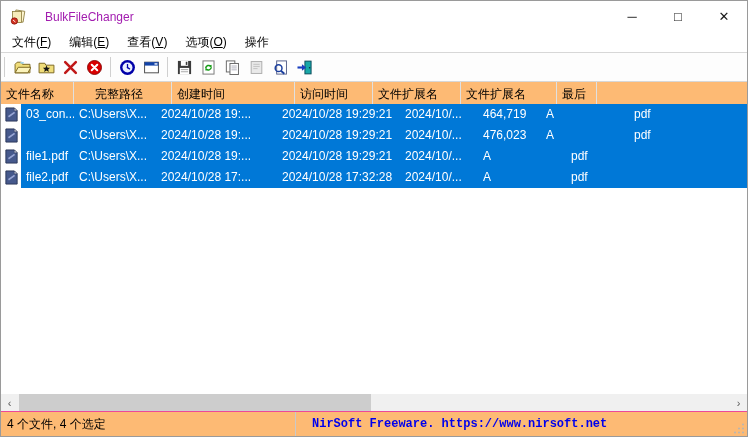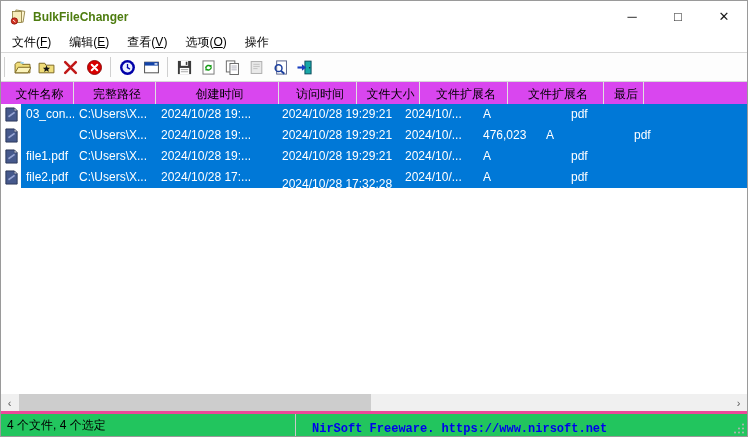--- a/index.html
+++ b/index.html
@@ -6,57 +6,57 @@
   html,body { font-family:"Liberation Sans","DejaVu Sans",sans-serif; background:#fff; }
   .window {
     position:relative; width:748px; height:437px;
     border:1px solid #9a9a9a; background:#fff;
     display:flex; flex-direction:column; overflow:hidden;
     font-size:12px; color:#000;
   }
   
   .titlebar { height:31px; flex:0 0 31px; display:flex; align-items:center; background:#fff; }
   .app-icon { width:16px; height:16px; margin-left:9px; flex:0 0 16px; }
-  .title-text { margin-left:7px; font-size:12px; color:#4d7c0f;font-weight:bold; }
+  .title-text { margin-left:19px; font-size:12px; color:#a21caf; }
   .win-controls { margin-left:auto; display:flex; height:100%; }
   .win-btn { width:46px; height:100%; display:flex; align-items:center; justify-content:center;
              font-size:13px; color:#171717; cursor:default; }
   
   .menubar { height:21px; flex:0 0 21px; display:flex; align-items:center; padding-left:2px;
              background:#fff; border-bottom:1px solid #d7d7d7; }
   .menu-item { padding:0 9px; height:100%; display:flex; align-items:center; font-size:12px; }
   
   .toolbar { height:29px; flex:0 0 29px; display:flex; align-items:center;
              background:#fdfdfd; border-bottom:1px solid #d7d7d7; padding-left:2px; }
   .gripper { width:3px; height:20px; border-left:1px solid #cfcfcf; border-right:1px solid #fff; margin:0 3px 0 1px; }
   .tb-btn { width:24px; height:24px; display:flex; align-items:center; justify-content:center; }
   .tb-btn svg { width:17px; height:17px; }
   .tb-sep { width:1px; height:20px; background:#d0d0d0; margin:0 4px; }
   
   .listview { flex:1 1 auto; display:flex; flex-direction:column; background:#fff; overflow:hidden; }
-  .hdr-row { height:22px; flex:0 0 22px; display:flex; background:#d946ef; overflow:hidden;text-align:center; }
+  .hdr-row { height:22px; flex:0 0 22px; display:flex; background:#fdba74; overflow:hidden; }
   .hcell { flex:0 0 auto; padding:4px 0 0 5px; border-right:1px solid #e0e0e0;
            font-size:12px; color:#000; white-space:nowrap; overflow:hidden; }
   .list-body { flex:0 0 auto; }
   .lv-row { height:21px; display:flex; background:#ef4444; }
   .icon-cell { width:20px; flex:0 0 20px; display:flex; align-items:center; justify-content:flex-end;
                padding-right:2px; background:#fff; }
   .icon-cell svg { width:15px; height:15px; }
   .lv-row .sel { flex:1 1 auto; display:flex; background:var(--sel,#0078d7); color:#fff; overflow:hidden; }
   .cell { flex:0 0 auto; padding:3px 0 0 5px; font-size:12px; white-space:nowrap; overflow:hidden; }
   .lv-filler { flex:1 1 auto; background:#fff; }
   
   .hscroll { height:17px; flex:0 0 17px; background:#f0f0f0; display:flex; align-items:stretch; }
   .hs-arrow { width:17px; flex:0 0 17px; display:flex; align-items:center; justify-content:center;
               color:#5a5a5a; font-size:11px; }
   .hs-track { flex:1 1 auto; position:relative; }
   .hs-thumb { position:absolute; left:1px; top:0; width:352px; height:17px; background:#cdcdcd; }
   
-  .statusbar { height:25px; flex:0 0 25px; background:#22c55e; border-top:3px solid #ec4899;
-               display:flex; align-items:flex-end; position:relative; }
+  .statusbar { height:25px; flex:0 0 25px; background:#fdba74; border-top:1px solid #ec4899;
+               display:flex; align-items:center; position:relative; }
   .sb-left { width:295px; flex:0 0 295px; padding-left:6px; font-size:12px; color:#000;
              border-right:1px solid #c9c9c9; height:100%; display:flex; align-items:center; }
   .sb-link { padding-left:16px; font-size:12px; font-weight:bold; color:var(--link,#0000ee);font-family:Liberation Mono, monospace; }
   .resize-grip { position:absolute; right:2px; bottom:2px; }
 </style>
 </head>
 <body>
 
 <div class="window">
 
@@ -175,43 +175,43 @@
         <circle cx="12.8" cy="8.2" r="0.7" fill="#06323e"></circle>
         <path d="M1.4 8h5" stroke="#1a3fbf" stroke-width="2"></path>
         <polygon points="5.6,4.9 9.6,8 5.6,11.1" fill="#1a3fbf"></polygon>
       </svg>
     </div>
   </div>
 
   <div class="listview">
     <div class="hdr-row">
         <div class="hcell" style="width: 73px;">文件名称</div>
-        <div class="hcell" style="width: 82px;">完整路径</div>
+        <div class="hcell" style="width: 82px; margin-left: 16px;">完整路径</div>
         <div class="hcell" style="width: 123px;">创建时间</div>
         <div class="hcell" style="width: 78px;">访问时间</div>
-        <div class="hcell" style="width: 63px;">文件大小</div>
         <div class="hcell" style="width: 88px;">文件扩展名</div>
         <div class="hcell" style="width: 96px;">文件扩展名</div>
         <div class="hcell" style="width: 40px;">最后</div>
       </div>
     <div class="list-body">
         <div class="lv-row">
           <div class="icon-cell">
   <svg viewBox="0 0 16 16">
     <path d="M2 1h9l3 3v11H2z" fill="#46598c" stroke="#2a3657" stroke-width="1"></path>
     <path d="M11 1l3 3h-3z" fill="#ffffff" stroke="#2a3657" stroke-width="0.6"></path>
     <rect x="4" y="7.2" width="8" height="1.8" transform="rotate(-35 8 8)" fill="#9aa7d6"></rect>
   </svg>
 </div>
           <div class="sel">
             <div class="cell" style="width: 53px;">03_con...</div>
             <div class="cell" style="width: 82px;">C:\Users\X...</div>
             <div class="cell" style="width: 121px;">2024/10/28 19:...</div>
             <div class="cell" style="width: 123px;">2024/10/28 19:29:21</div>
             <div class="cell" style="width: 78px;">2024/10/...</div>
+            <div class="cell" style="width: 63px;">464,719</div>
             <div class="cell" style="width: 88px;">A</div>
             <div class="cell" style="width: 96px;">pdf</div>
             <div class="cell" style="width: 40px;"></div>
           </div>
         </div>
         <div class="lv-row">
           <div class="icon-cell">
   <svg viewBox="0 0 16 16">
     <path d="M2 1h9l3 3v11H2z" fill="#46598c" stroke="#2a3657" stroke-width="1"></path>
     <path d="M11 1l3 3h-3z" fill="#ffffff" stroke="#2a3657" stroke-width="0.6"></path>
@@ -254,21 +254,21 @@
   <svg viewBox="0 0 16 16">
     <path d="M2 1h9l3 3v11H2z" fill="#46598c" stroke="#2a3657" stroke-width="1"></path>
     <path d="M11 1l3 3h-3z" fill="#ffffff" stroke="#2a3657" stroke-width="0.6"></path>
     <rect x="4" y="7.2" width="8" height="1.8" transform="rotate(-35 8 8)" fill="#9aa7d6"></rect>
   </svg>
 </div>
           <div class="sel">
             <div class="cell" style="width: 53px;">file2.pdf</div>
             <div class="cell" style="width: 82px;">C:\Users\X...</div>
             <div class="cell" style="width: 121px;">2024/10/28 17:...</div>
-            <div class="cell" style="width: 123px; margin-top: 7px;">2024/10/28 17:32:28</div>
+            <div class="cell" style="width: 123px;">2024/10/28 17:32:28</div>
             <div class="cell" style="width: 78px;">2024/10/...</div>
             <div class="cell" style="width: 88px;">A</div>
             <div class="cell" style="width: 96px;">pdf</div>
             <div class="cell" style="width: 40px;"></div>
           </div>
         </div>
       </div>
     <div class="lv-filler"></div>
     <div class="hscroll">
       <div class="hs-arrow">‹</div>

